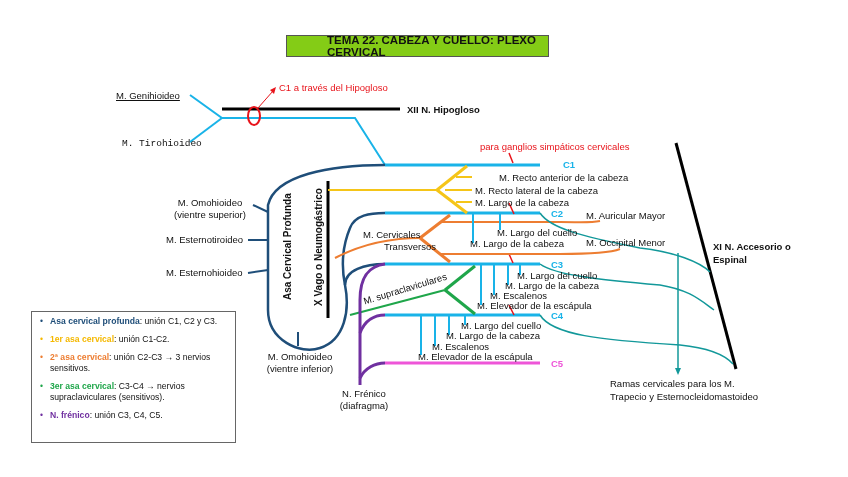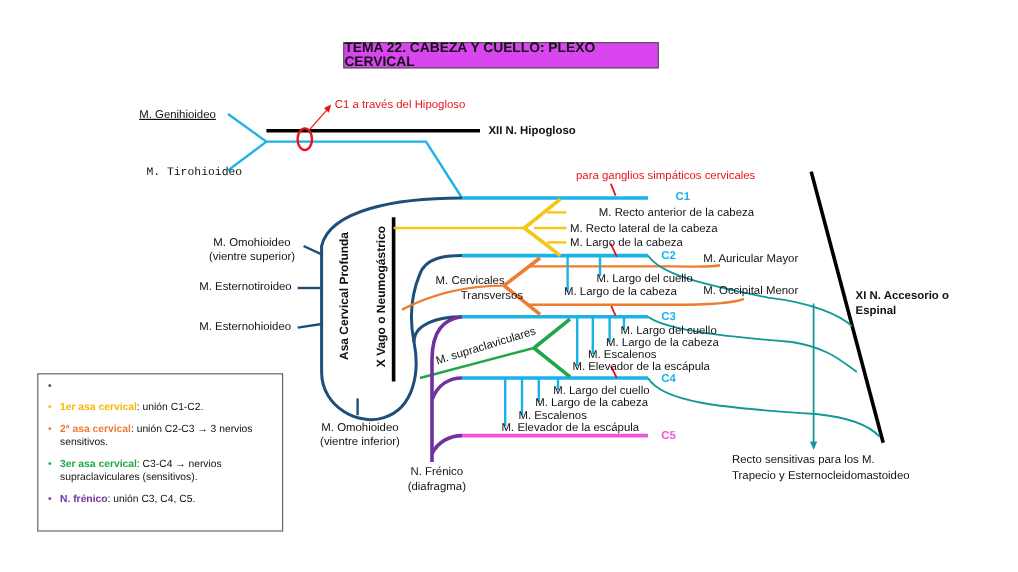--- a/index.html
+++ b/index.html
@@ -1,22 +1,22 @@
 <!DOCTYPE html>
 <html><head>
 <meta charset="utf-8">
 <style>
   html, body { margin:0; padding:0; background:#ffffff; }
   body { width:848px; height:477px; position:relative; overflow:hidden;
          font-family:"Liberation Sans", sans-serif; }
   #diagram { position:absolute; left:0; top:0; width:848px; height:477px; }
   .title-box { position:absolute; left:286px; top:35px; width:263px; height:22px;
-               background:#d946ef; border:1px solid #555; box-sizing:border-box;
+               background:#84cc16; border:1px solid #555; box-sizing:border-box;
                display:flex; align-items:center; justify-content:center;
-               font-weight:bold; font-size:11.5px; color:#111; }
+               font-weight:bold; font-size:11.5px; color:#111;padding-left:40px; }
   .lbl { position:absolute; font-size:9.5px; color:#111; white-space:nowrap; line-height:12px; }
   .lbl.b { font-weight:bold; }
   .lbl.c { text-align:center; }
   .red { color:#e8141b; }
   .cyan { color:#19b3e8; font-weight:bold; }
   .pink { color:#ee55d8; font-weight:bold; }
   .vert { position:absolute; transform-origin:left top; transform:rotate(-90deg);
           font-size:10px; font-weight:bold; color:#111; white-space:nowrap; }
   .legend { position:absolute; left:31px; top:311px; width:205px; height:132px;
             border:1px solid #666; box-sizing:border-box; padding:4px 6px 0 8px;
@@ -157,27 +157,28 @@
   <div>N. Frénico</div>
   <div>(diafragma)</div>
 </div>
 
 <div class="lbl b" style="left:713px;top:240px;line-height:13px;">
   <div>XI N. Accesorio o</div>
   <div>Espinal</div>
 </div>
 
 <div class="lbl" style="left:610px;top:377px;line-height:13px;">
-  <div>Recto sensitivas para los M.</div>
+  <div>Ramas cervicales para los M.</div>
   <div>Trapecio y Esternocleidomastoideo</div>
 </div>
 
 <div class="legend">
   <div class="row">
     <span class="bullet" style="color:#1f4e79">•</span>
+    <span><span class="k" style="color:#1f4e79">Asa cervical profunda</span><span>: unión C1, C2 y C3.</span></span>
   </div>
   <div class="row">
     <span class="bullet" style="color:#f5b800">•</span>
     <span><span class="k" style="color:#f5b800">1er asa cervical</span><span>: unión C1-C2.</span></span>
   </div>
   <div class="row">
     <span class="bullet" style="color:#ed7d31">•</span>
     <span><span class="k" style="color:#ed7d31">2ª asa cervical</span><span>: unión C2-C3 → 3 nervios sensitivos.</span></span>
   </div>
   <div class="row">

